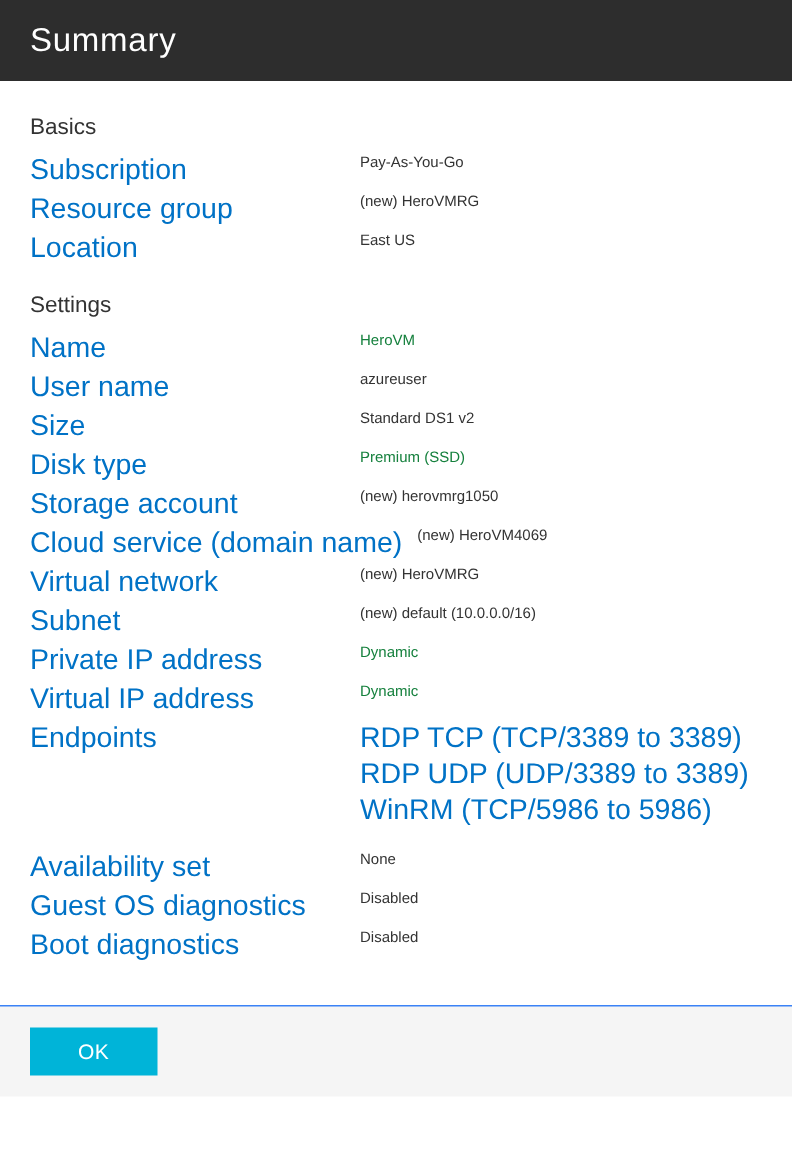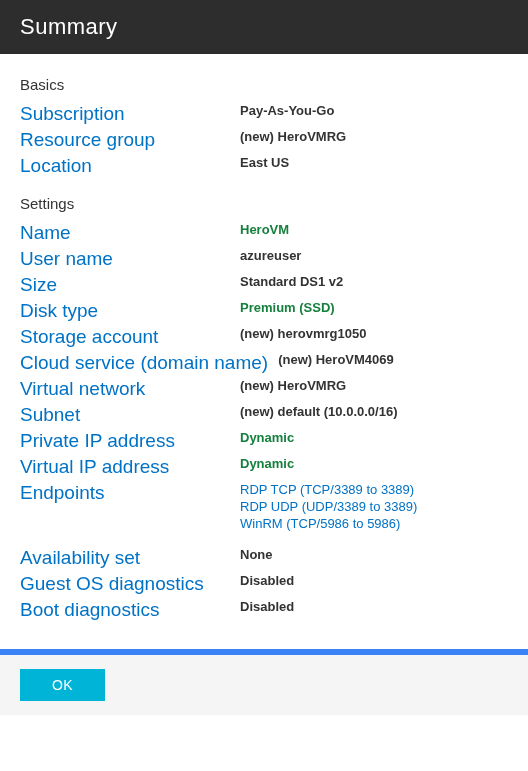--- a/index.html
+++ b/index.html
@@ -55,42 +55,41 @@
     .row-label {
       color: #0072c6;
       min-width: 220px;
       flex-shrink: 0;
       font-size: 19px;
       padding-right: 10px;
     }
 
     .row-value {
       color: #333;
-      font-size: 13px;
-      font-weight: bold;
+      font-size: 10px;
     }
 
     .row-value.blue {
       color: #15803d;
     }
 
     .endpoint-block {
       display: flex;
       flex-direction: column;
     }
 
     .endpoint-item {
       color: #0072c6;
-      font-size: 13px;
+      font-size: 19px;
       margin-bottom: 2px;
     }
 
     .footer {
       background: #f5f5f5;
-      border-top: 6px solid #3b82f6;
+      border-top: 1px solid #3b82f6;
       padding: 14px 20px;
       display: flex;
       flex-direction: row;
       align-items: center;
     }
 
     .ok-button {
       background: #00b4d8;
       color: #fff;
       border: none;

